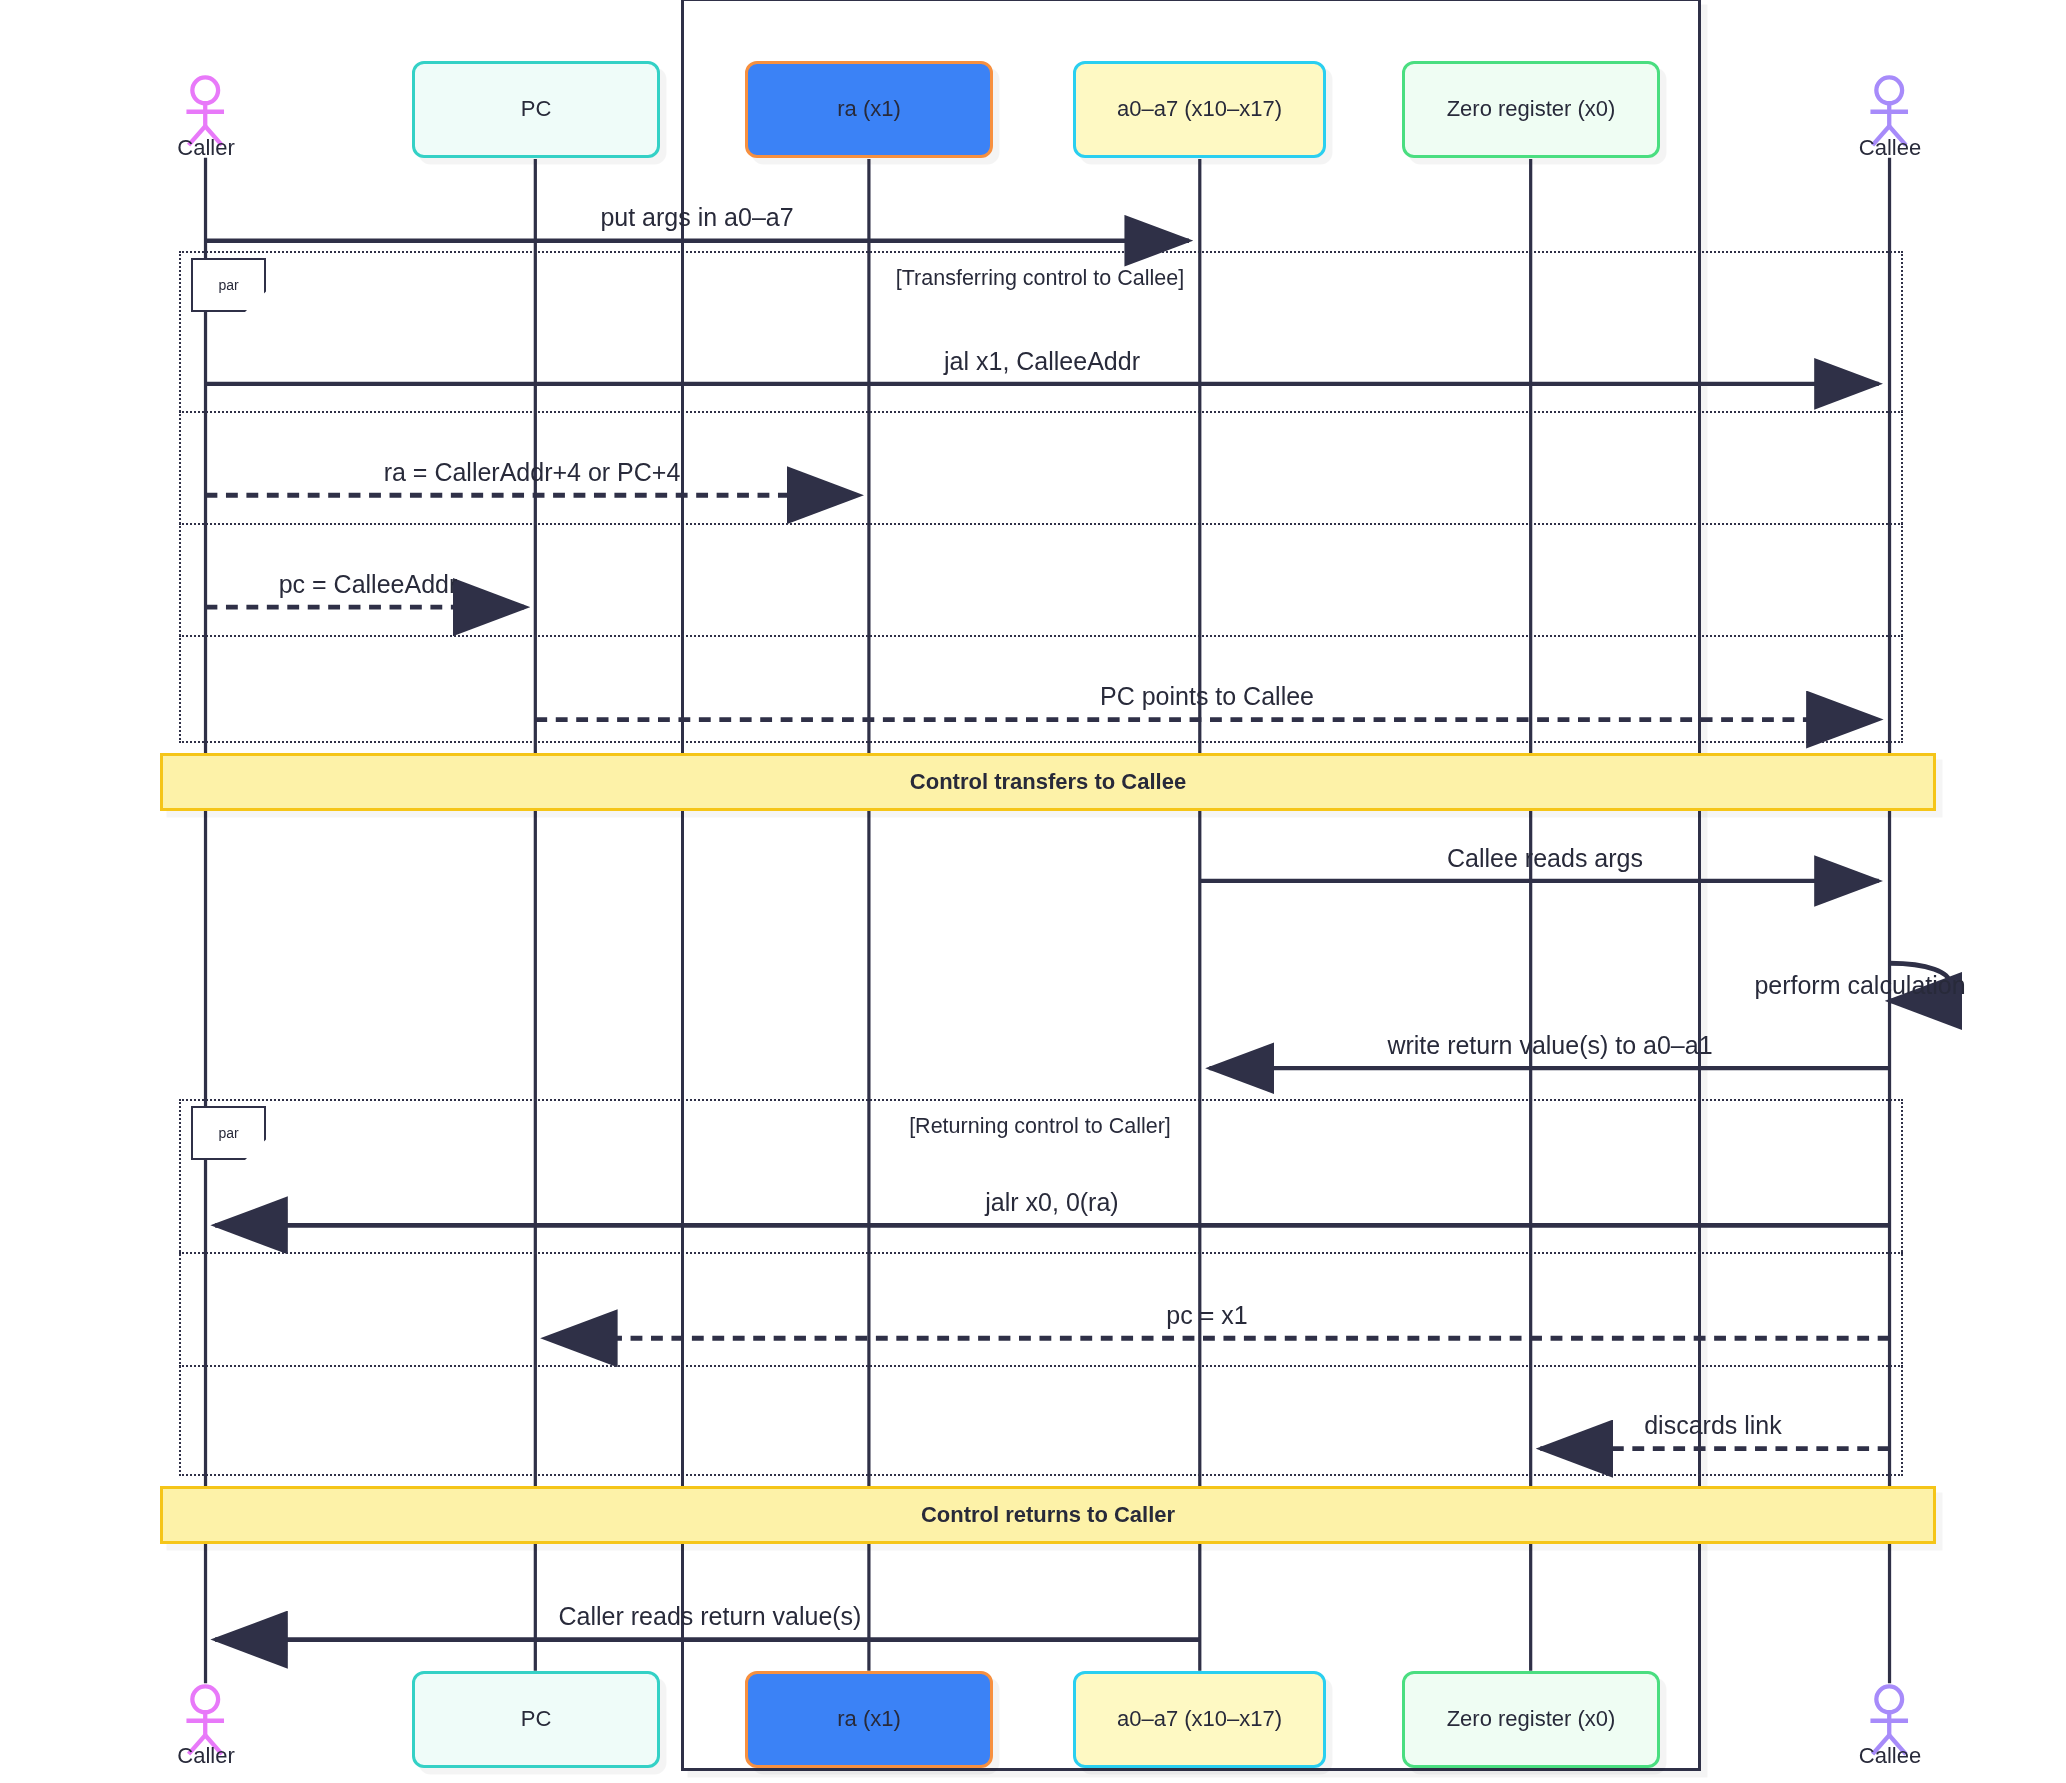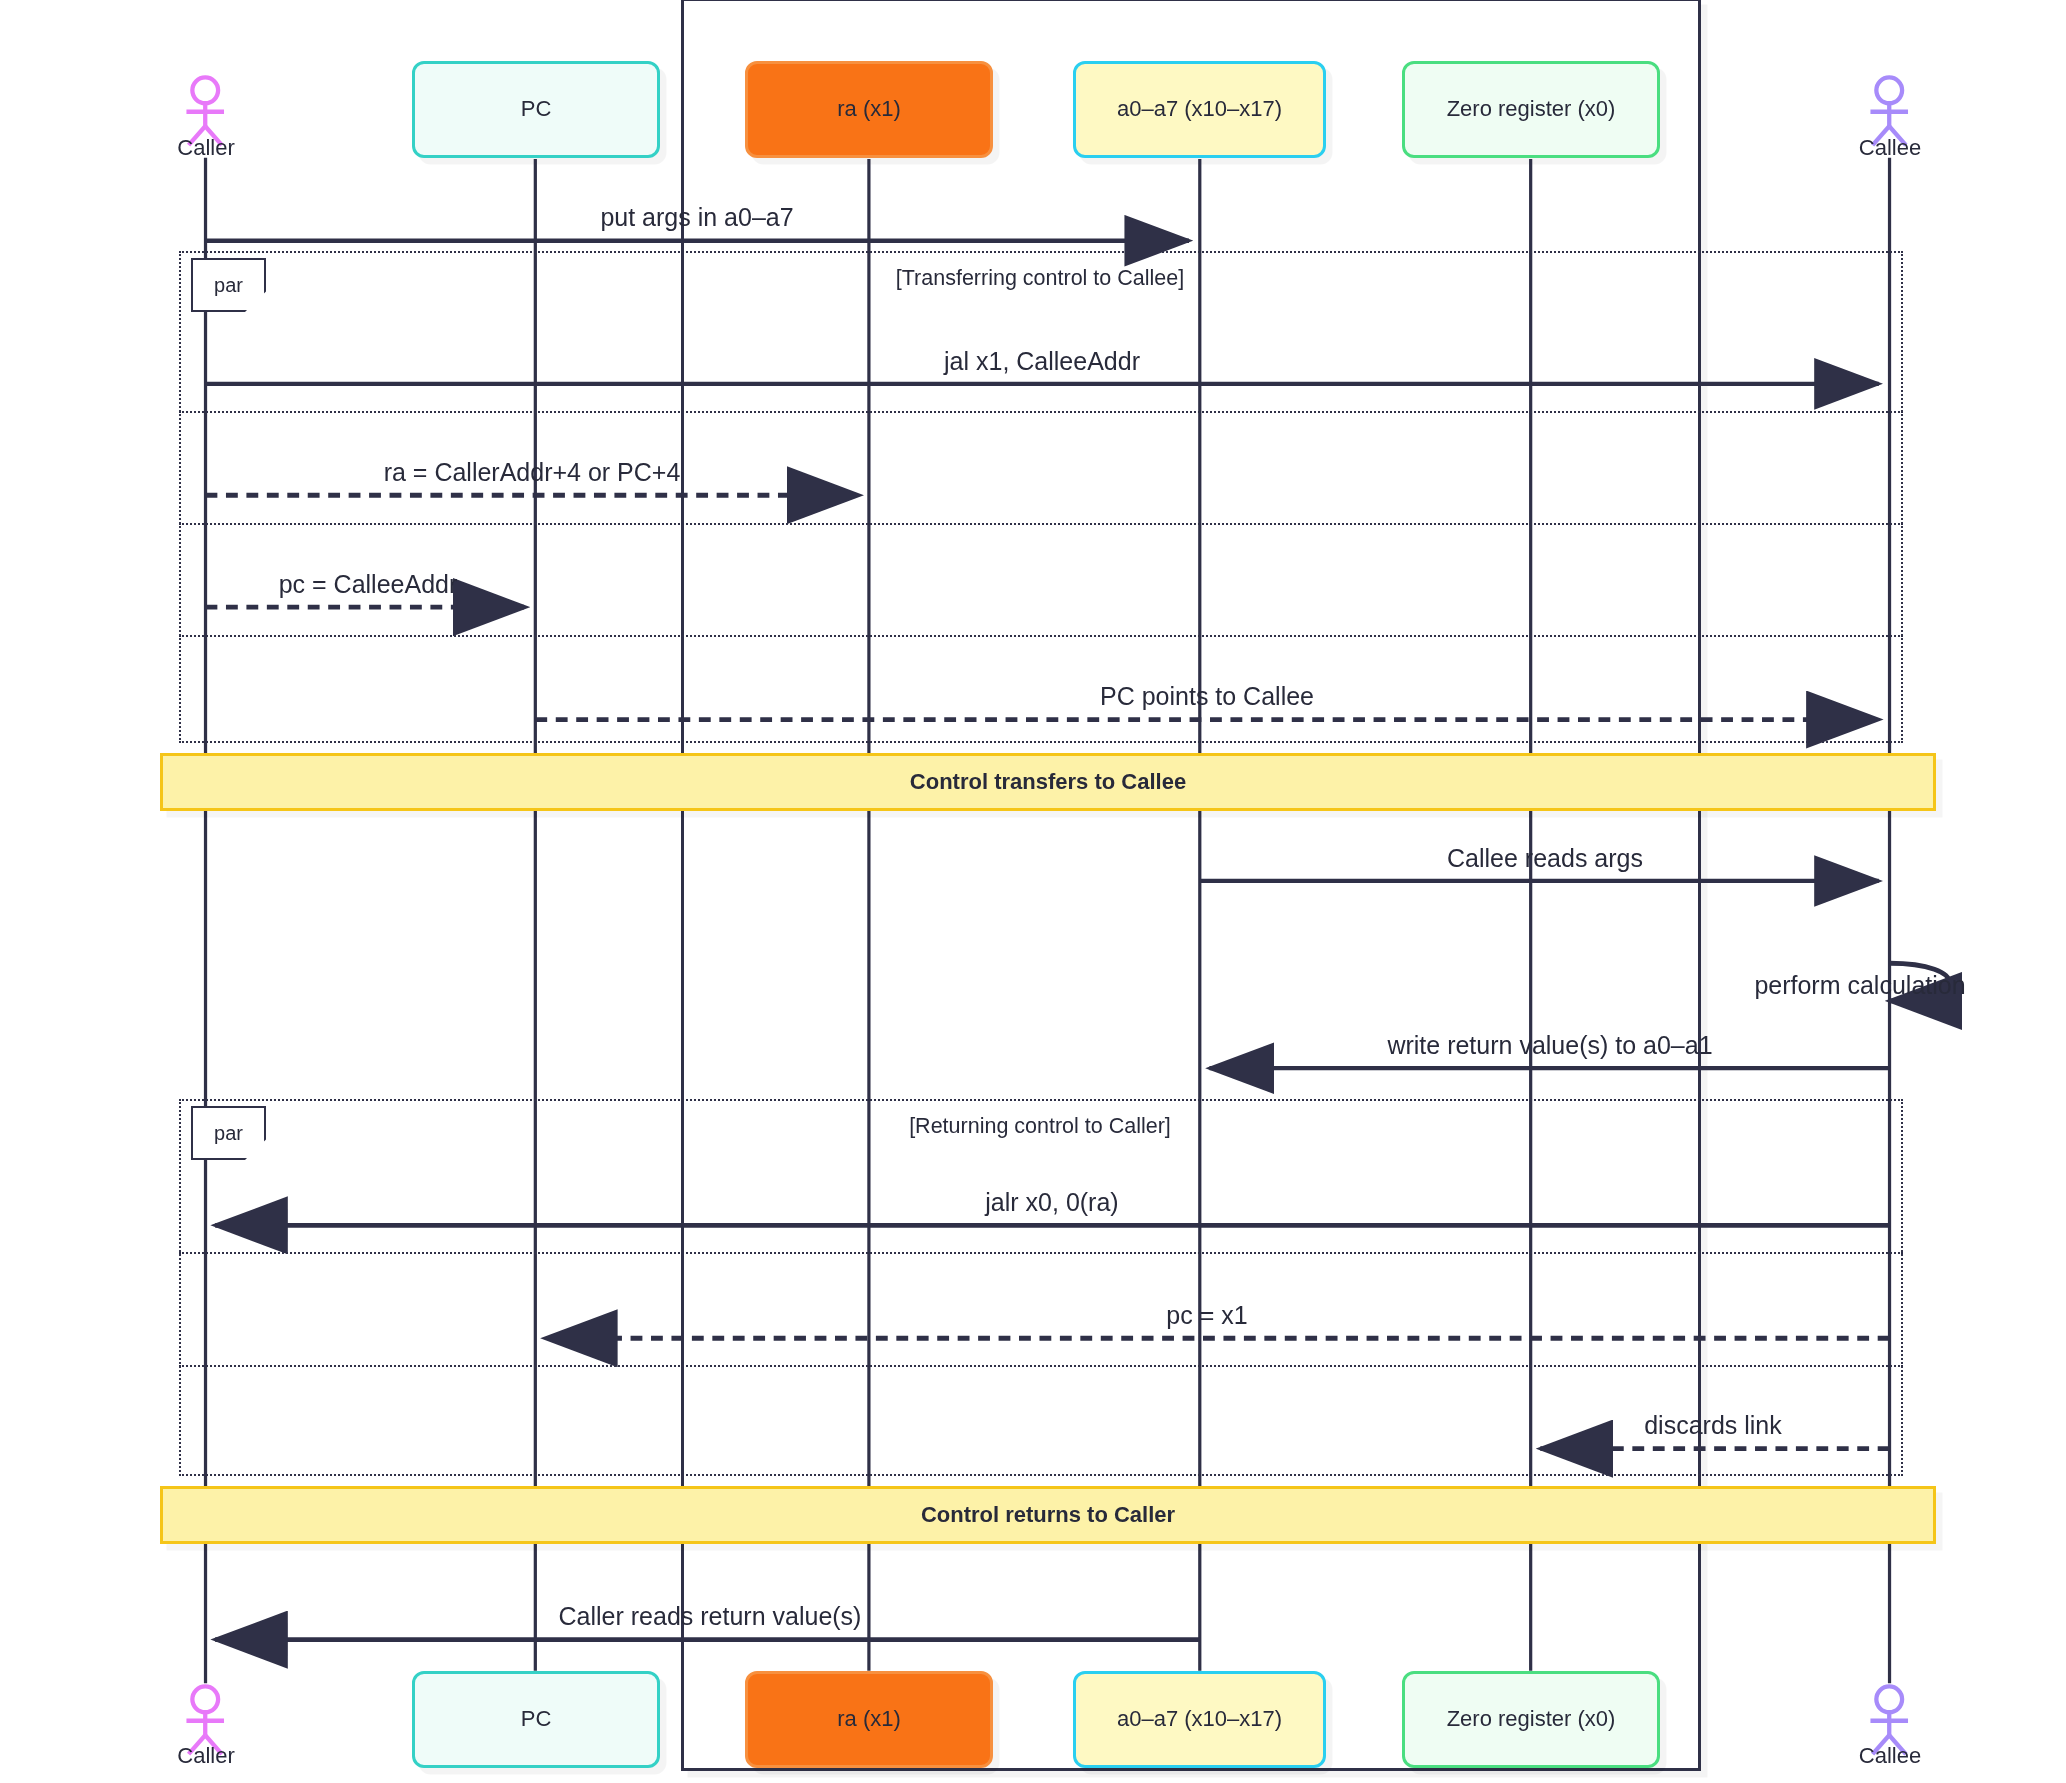--- a/index.html
+++ b/index.html
@@ -27,21 +27,21 @@
     align-items: center;
     justify-content: center;
     text-align: center;
     font-size: 22px;
     color: #282a3a;
     box-shadow: 6.5px 6.5px 0 0 rgba(0,0,0,0.045);
     line-height: 1.2;
     padding: 0 5.4px;
   }
   .pbox.teal   { border-color:#34d1c6; background:#effcf9; }
-  .pbox.orange { border-color:#f7903f; background:#f97316; }
+  .pbox.orange { border-color:#f7903f; background:#3b82f6; }
   .pbox.cyan   { border-color:#2acff0; background:#fef9c3; }
   .pbox.green  { border-color:#4ade80; background:#effdf3; }
 
   
   .actor { position: absolute; }
   .actor-label {
     position: absolute;
     text-align: center;
     font-size: 22px;
     color: #282a3a;
@@ -71,21 +71,21 @@
     background: transparent;
   }
   .frag-tab {
     position: absolute;
     background: #ffffff;
     border: 2.2px solid #2f3047;
     border-bottom-right-radius: 0;
     display: flex;
     align-items: center;
     justify-content: center;
-    font-size: 20px;
+    font-size: 14px;
     color: #282a3a;
     box-shadow: 5.4px 5.4px 0 0 rgba(0,0,0,0.05);
     clip-path: polygon(0 0, 100% 0, 100% 62%, 72% 100%, 0 100%);
   }
   .frag-div {
     position: absolute;
     border-top: 2.2px dotted #2f3047;
     height: 0;
   }
   .frag-cond {

